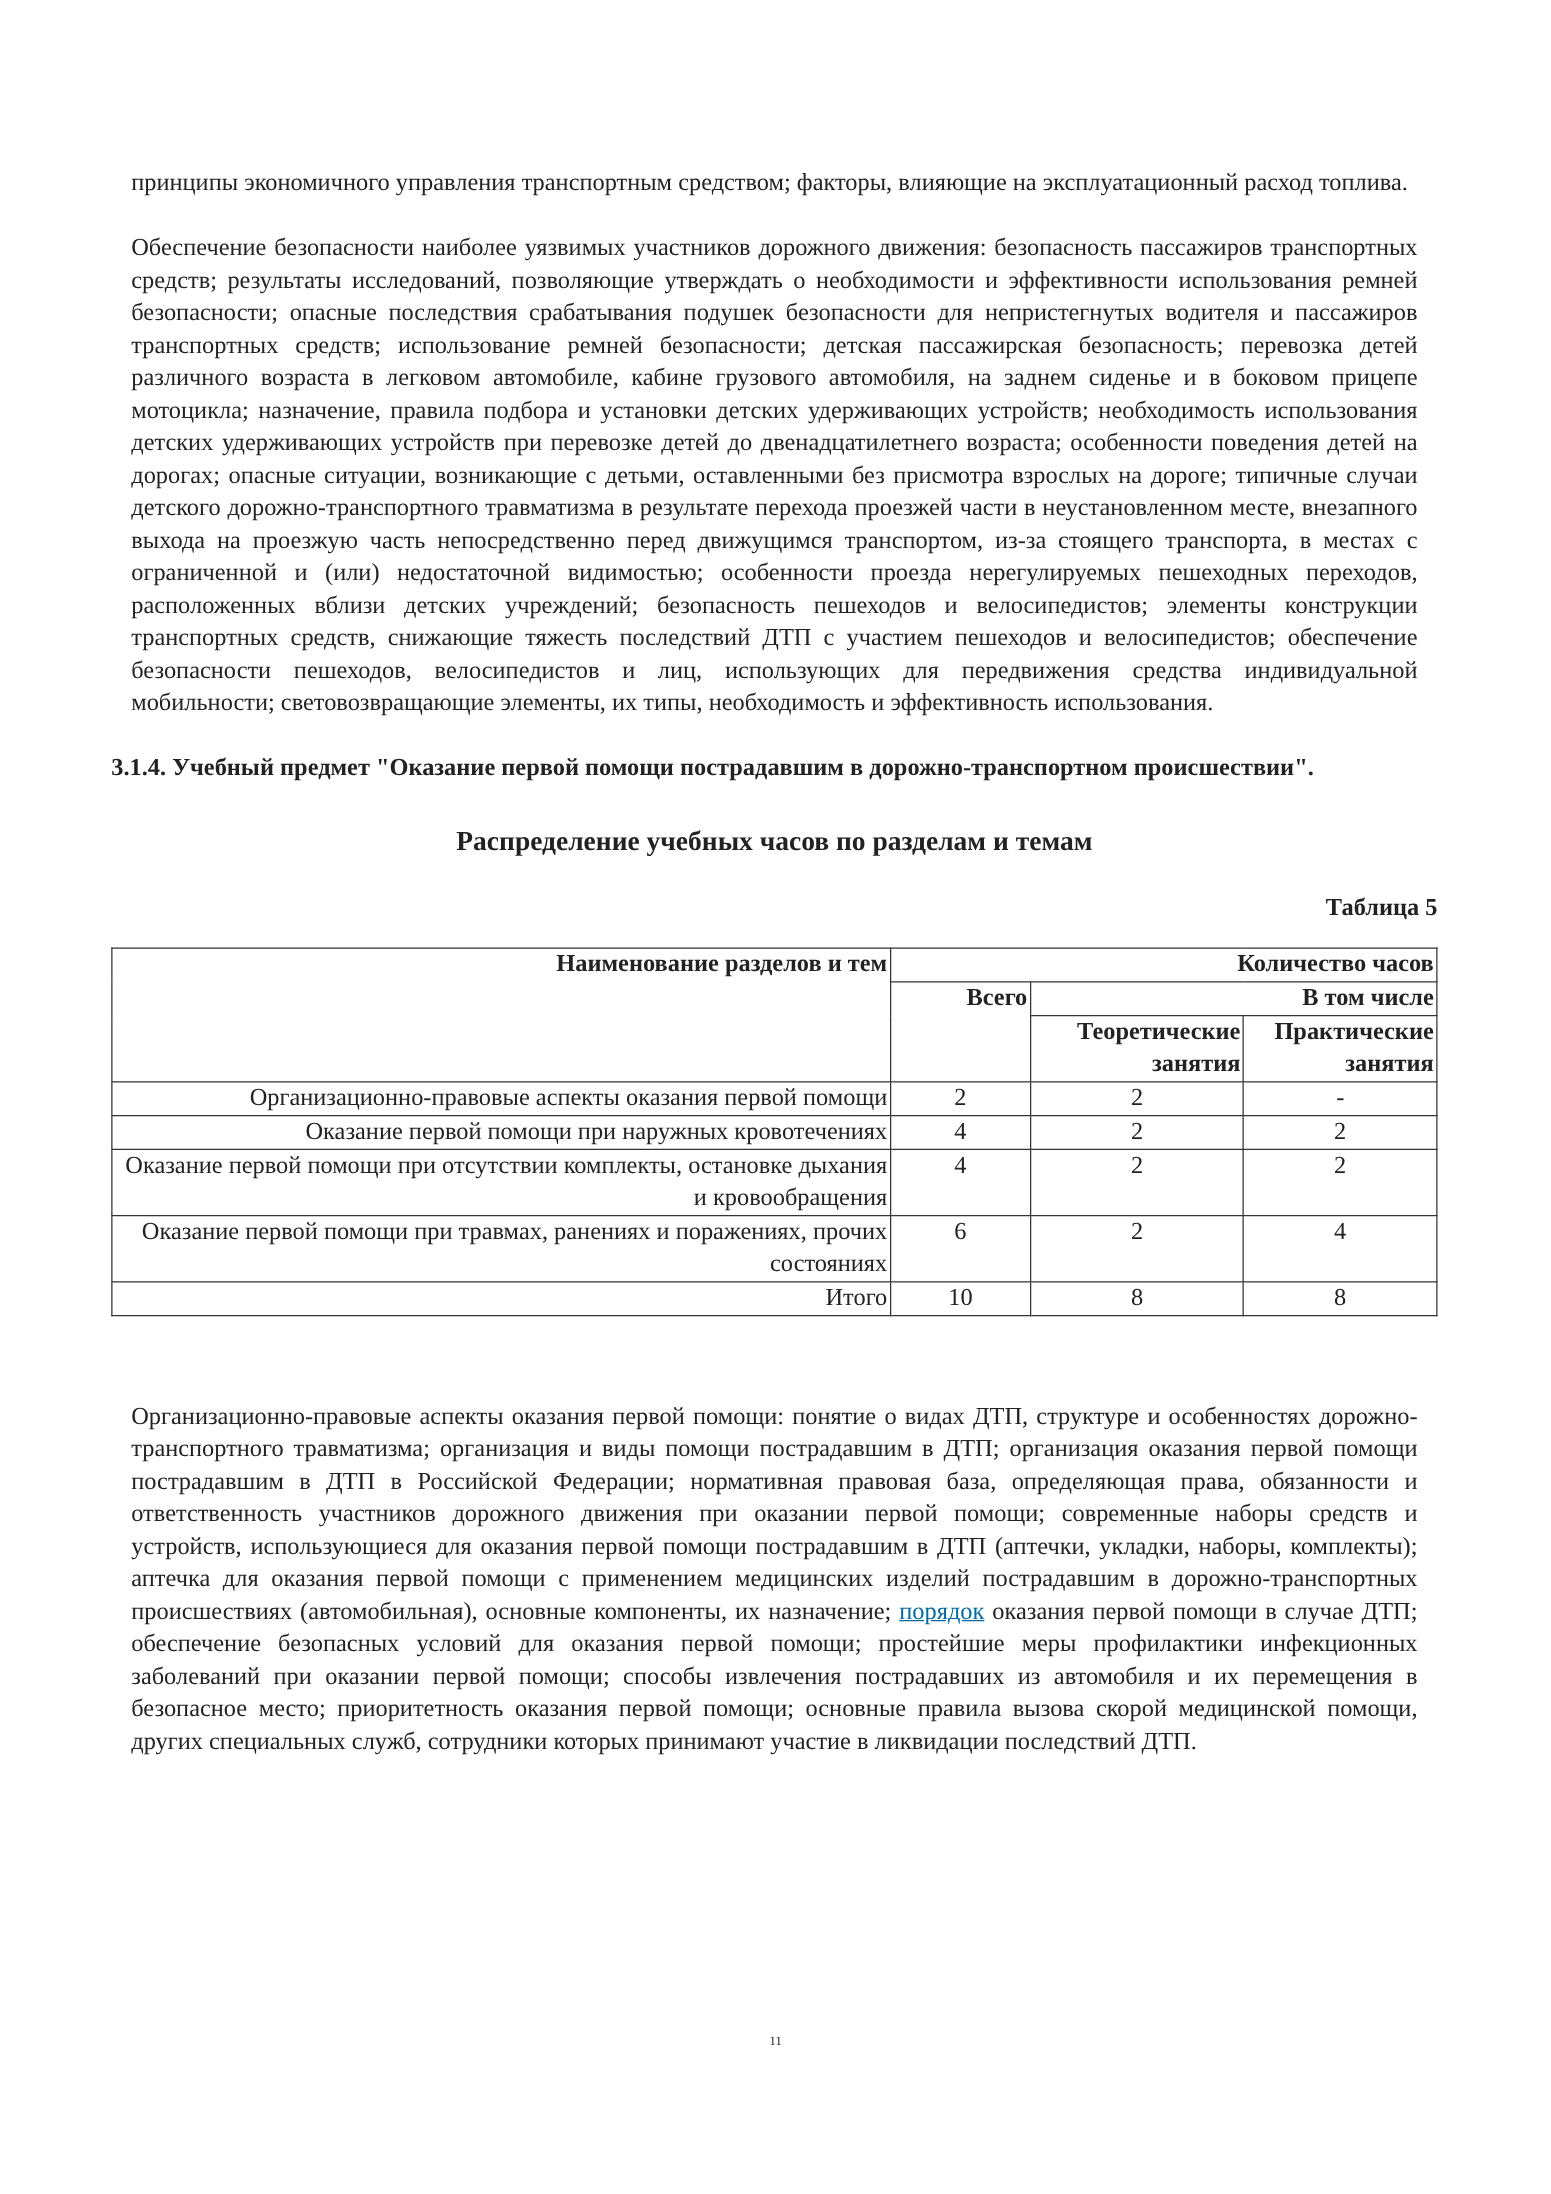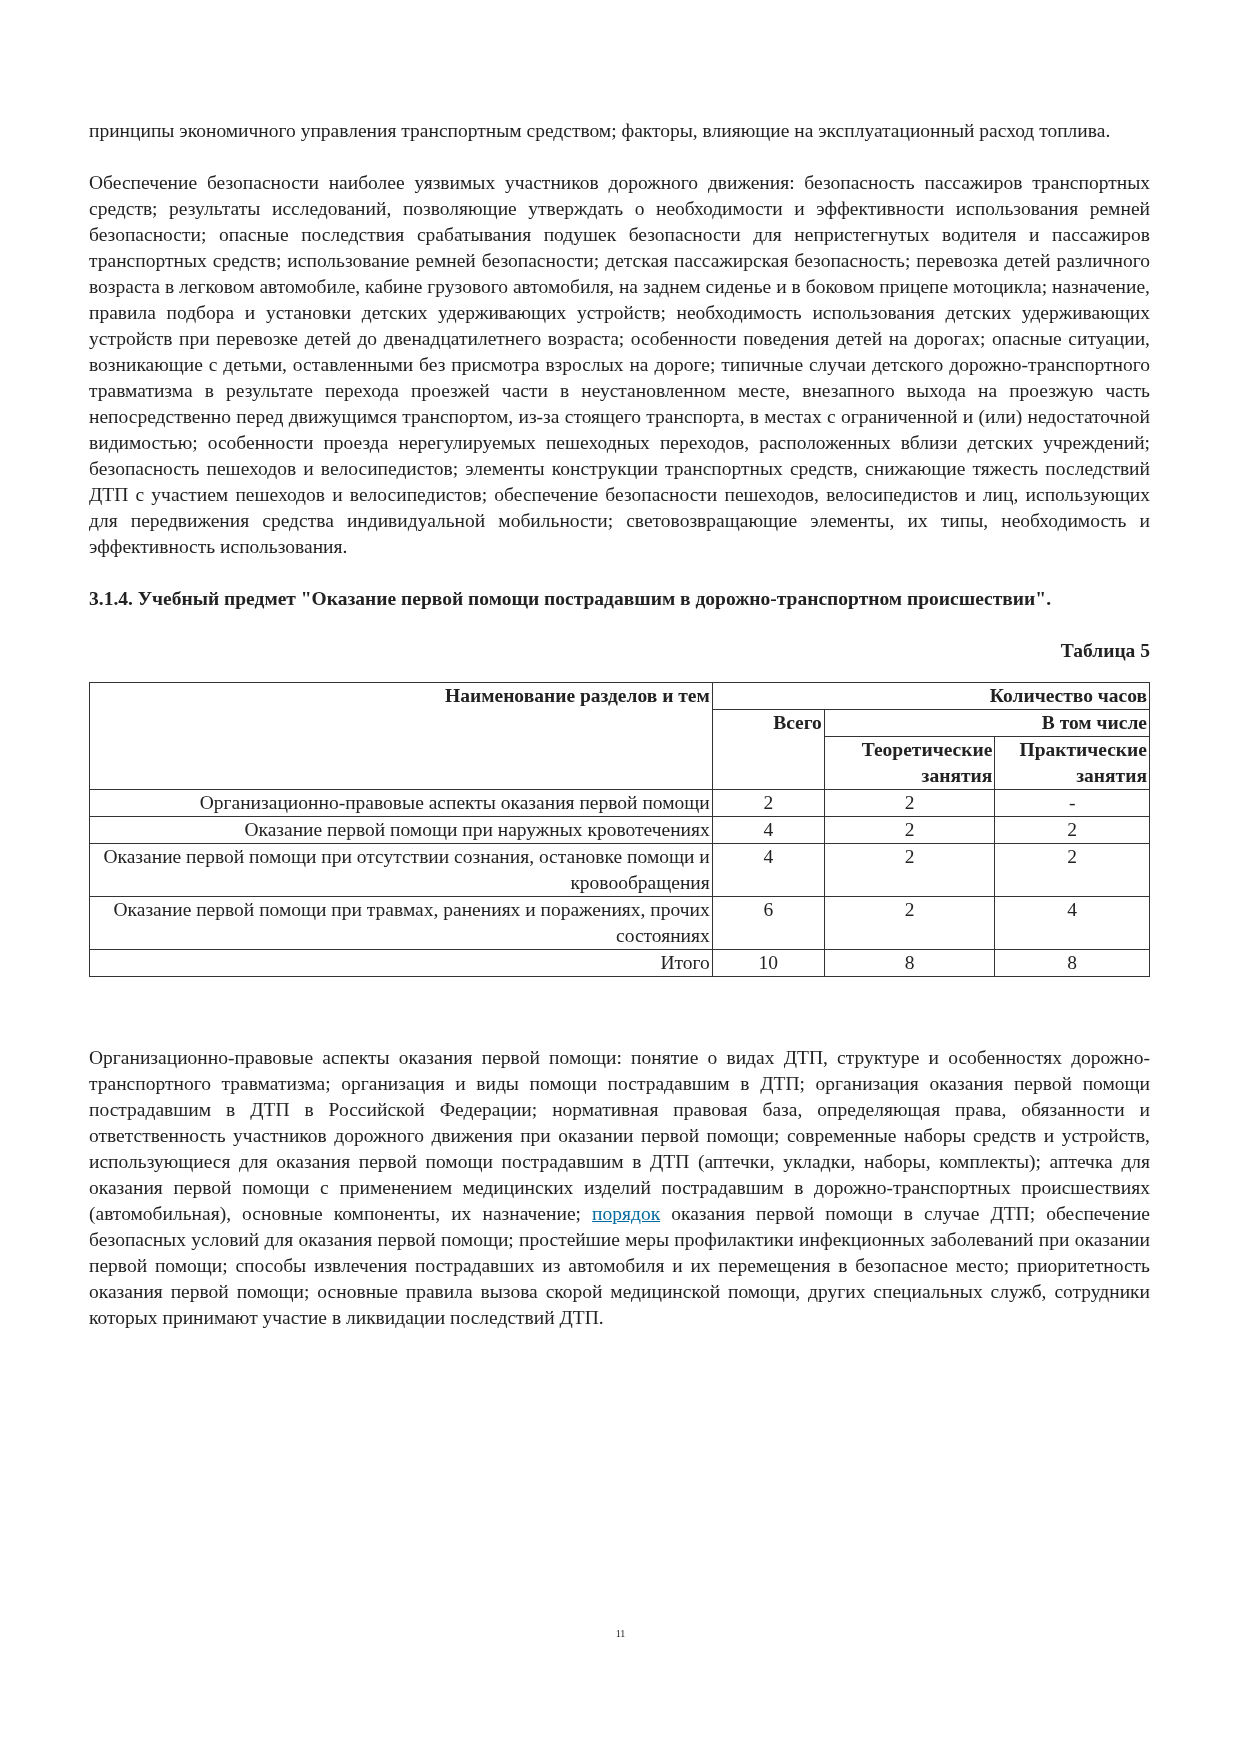--- a/index.html
+++ b/index.html
@@ -1,19 +1,19 @@
 <!DOCTYPE html>
 <html><head>
 <meta charset="utf-8">
 <style>
   html, body { margin: 0; padding: 0; background: #ffffff; }
   body { width: 1241px; height: 1755px; position: relative; overflow: hidden;
          font-family: "Liberation Serif", "DejaVu Serif", serif; color: #222; }
   .page { position: absolute; left: 89px; top: 118px; width: 1061px; }
-  p { margin: 0; font-size: 19.5px; line-height: 26px; text-align: justify; }
+  p { margin: 16px; font-size: 19.5px; line-height: 26px; text-align: justify; }
   .p1 { }
   .p2 { margin-top: 26px; }
   .section-title { margin-top: 26px; font-weight: bold; font-size: 19.5px; line-height: 26px; text-align: justify; }
   .dist-title { margin-top: 30px; text-align: center; font-weight: bold; font-size: 22px; line-height: 30px; }
   .table-label { margin-top: 26px; text-align: right; font-weight: bold; font-size: 19.5px; line-height: 26px; }
   table { margin-top: 18px; width: 1061px; border-collapse: collapse; font-size: 19.5px; }
   th, td { border: 1.5px solid #333; padding: 0 2px; line-height: 26px; vertical-align: top; text-align: right; }
   th { font-weight: bold; text-align: right; }
   td.num { text-align: center; }
   .col-name { width: 625px; }
@@ -26,20 +26,21 @@
 </style>
 </head>
 <body>
 
 <div class="page">
   <p class="p1">принципы экономичного управления транспортным средством; факторы, влияющие на эксплуатационный расход топлива.</p>
   <p class="p2">Обеспечение безопасности наиболее уязвимых участников дорожного движения: безопасность пассажиров транспортных средств; результаты исследований, позволяющие утверждать о необходимости и эффективности использования ремней безопасности; опасные последствия срабатывания подушек безопасности для непристегнутых водителя и пассажиров транспортных средств; использование ремней безопасности; детская пассажирская безопасность; перевозка детей различного возраста в легковом автомобиле, кабине грузового автомобиля, на заднем сиденье и в боковом прицепе мотоцикла; назначение, правила подбора и установки детских удерживающих устройств; необходимость использования детских удерживающих устройств при перевозке детей до двенадцатилетнего возраста; особенности поведения детей на дорогах; опасные ситуации, возникающие с детьми, оставленными без присмотра взрослых на дороге; типичные случаи детского дорожно-транспортного травматизма в результате перехода проезжей части в неустановленном месте, внезапного выхода на проезжую часть непосредственно перед движущимся транспортом, из-за стоящего транспорта, в местах с ограниченной и (или) недостаточной видимостью; особенности проезда нерегулируемых пешеходных переходов, расположенных вблизи детских учреждений; безопасность пешеходов и велосипедистов; элементы конструкции транспортных средств, снижающие тяжесть последствий ДТП с участием пешеходов и велосипедистов; обеспечение безопасности пешеходов, велосипедистов и лиц, использующих для передвижения средства индивидуальной мобильности; световозвращающие элементы, их типы, необходимость и эффективность использования.</p>
 
   <div class="section-title">3.1.4. Учебный предмет "Оказание первой помощи пострадавшим в дорожно-транспортном происшествии".</div>
 
+  <div class="dist-title">Распределение учебных часов по разделам и темам</div>
 
   <div class="table-label">Таблица 5</div>
 
   <table>
     <thead>
       <tr>
         <th class="col-name" rowspan="3">Наименование разделов и тем</th>
         <th colspan="3">Количество часов</th>
       </tr>
       <tr>
@@ -58,21 +59,21 @@
         <td class="num">2</td>
         <td class="num">-</td>
       </tr>
       <tr>
         <td>Оказание первой помощи при наружных кровотечениях</td>
         <td class="num">4</td>
         <td class="num">2</td>
         <td class="num">2</td>
       </tr>
       <tr>
-        <td>Оказание первой помощи при отсутствии сознания, остановке помощи и кровообращения</td>
+        <td>Оказание первой помощи при отсутствии комплекты, остановке дыхания и кровообращения</td>
         <td class="num">4</td>
         <td class="num">2</td>
         <td class="num">2</td>
       </tr>
       <tr>
         <td>Оказание первой помощи при травмах, ранениях и поражениях, прочих состояниях</td>
         <td class="num">6</td>
         <td class="num">2</td>
         <td class="num">4</td>
       </tr>

